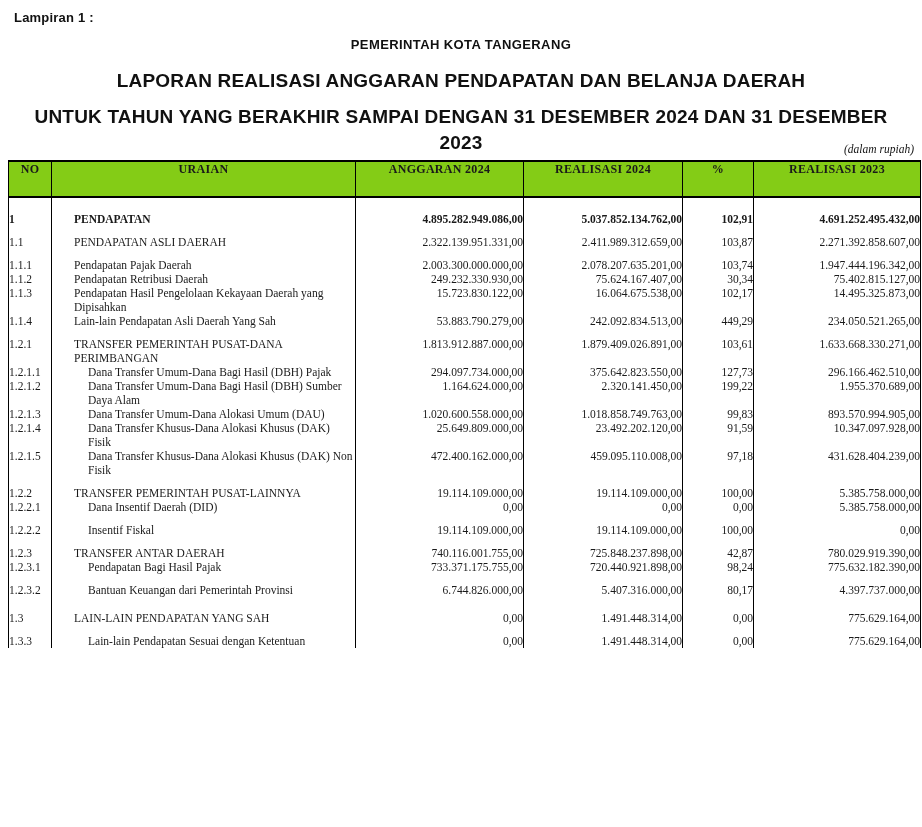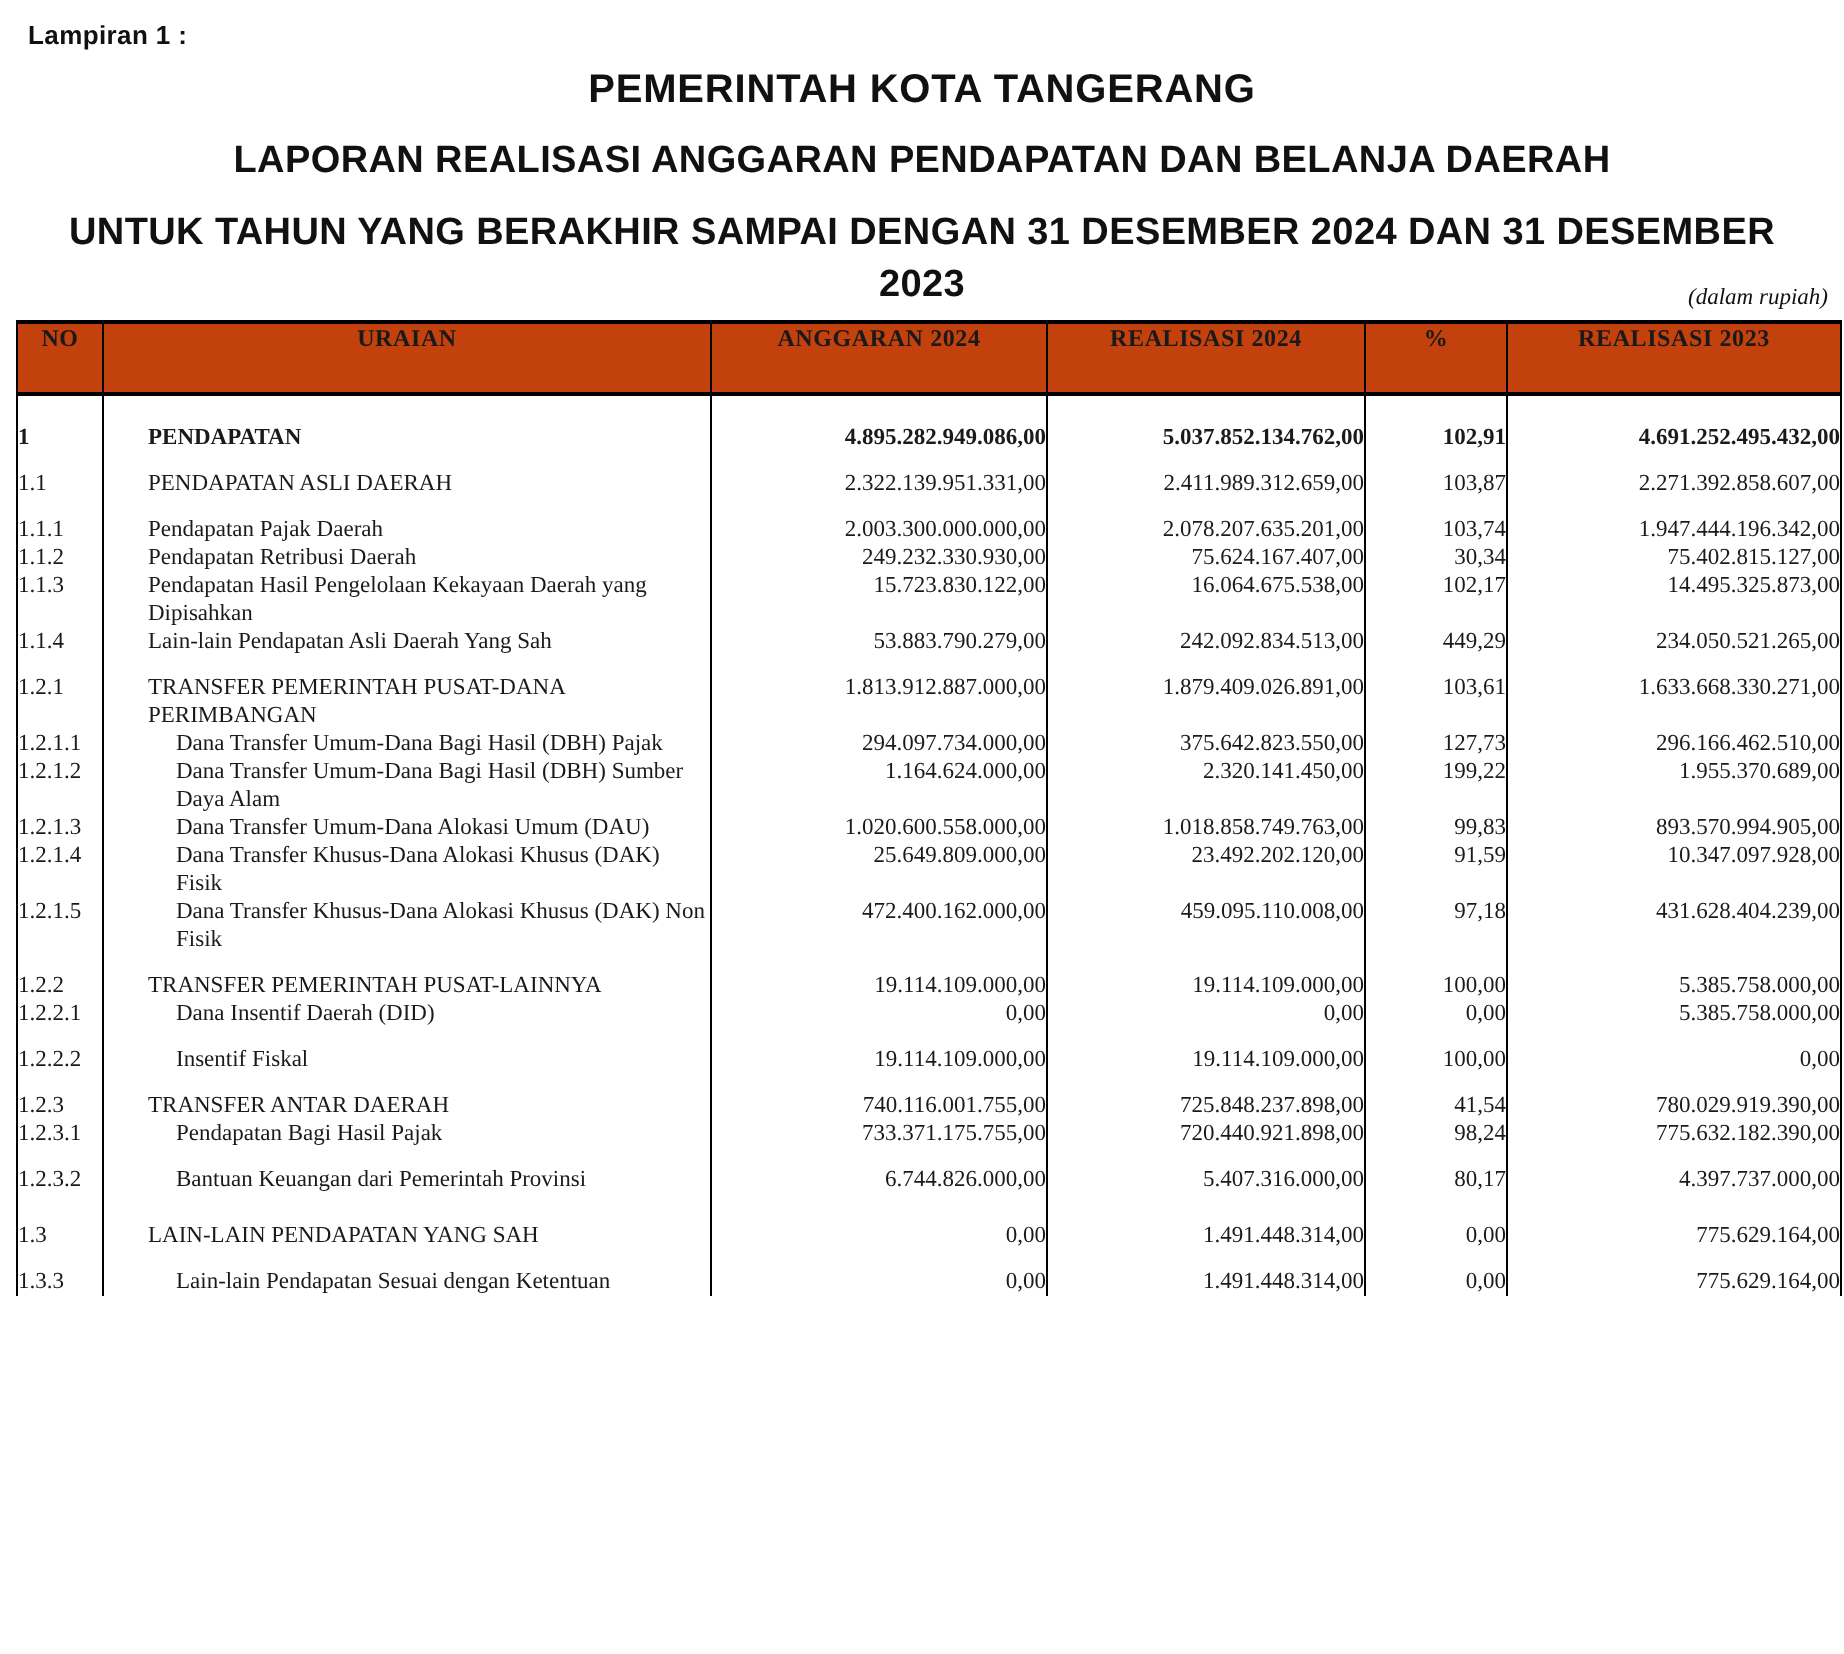--- a/index.html
+++ b/index.html
@@ -36,21 +36,21 @@
     position: absolute;
     left: 0;
     top: 32px;
     width: 922px;
     text-align: center;
     font-family: "Liberation Sans", sans-serif;
     font-weight: bold;
     color: #111;
   }
   .title-main {
-    font-size: 20px;
+    font-size: 13px;
     letter-spacing: 0.4px;
     line-height: 26px;
     text-align: center;
   }
   .title-sub {
     font-size: 19px;
     letter-spacing: 0.2px;
     line-height: 26px;
     margin-top: 10px;
     padding: 0 30px;
@@ -79,21 +79,21 @@
     font-size: 11.5px;
   }
   table.rpt th,
   table.rpt td {
     border-left: 1px solid #000;
     border-right: 1px solid #000;
     padding: 0;
     vertical-align: top;
   }
   thead th {
-    background: #c2410c;
+    background: #84cc16;
     border-top: 2px solid #000;
     border-bottom: 2px solid #000;
     font-weight: bold;
     font-size: 12px;
     text-align: center;
     height: 34px;
     vertical-align: middle;
     letter-spacing: 0.3px;
   }
   tbody td {
@@ -275,21 +275,21 @@
             <td class="c-ang">19.114.109.000,00</td>
             <td class="c-rel">19.114.109.000,00</td>
             <td class="c-pct">100,00</td>
             <td class="c-r23">0,00</td>
           </tr>
           <tr class="lvl-2 spacer-small">
             <td class="c-no">1.2.3</td>
             <td class="c-ur">TRANSFER ANTAR DAERAH</td>
             <td class="c-ang">740.116.001.755,00</td>
             <td class="c-rel">725.848.237.898,00</td>
-            <td class="c-pct">41,54</td>
+            <td class="c-pct">42,87</td>
             <td class="c-r23">780.029.919.390,00</td>
           </tr>
           <tr class="lvl-3">
             <td class="c-no">1.2.3.1</td>
             <td class="c-ur">Pendapatan Bagi Hasil Pajak</td>
             <td class="c-ang">733.371.175.755,00</td>
             <td class="c-rel">720.440.921.898,00</td>
             <td class="c-pct">98,24</td>
             <td class="c-r23">775.632.182.390,00</td>
           </tr>

